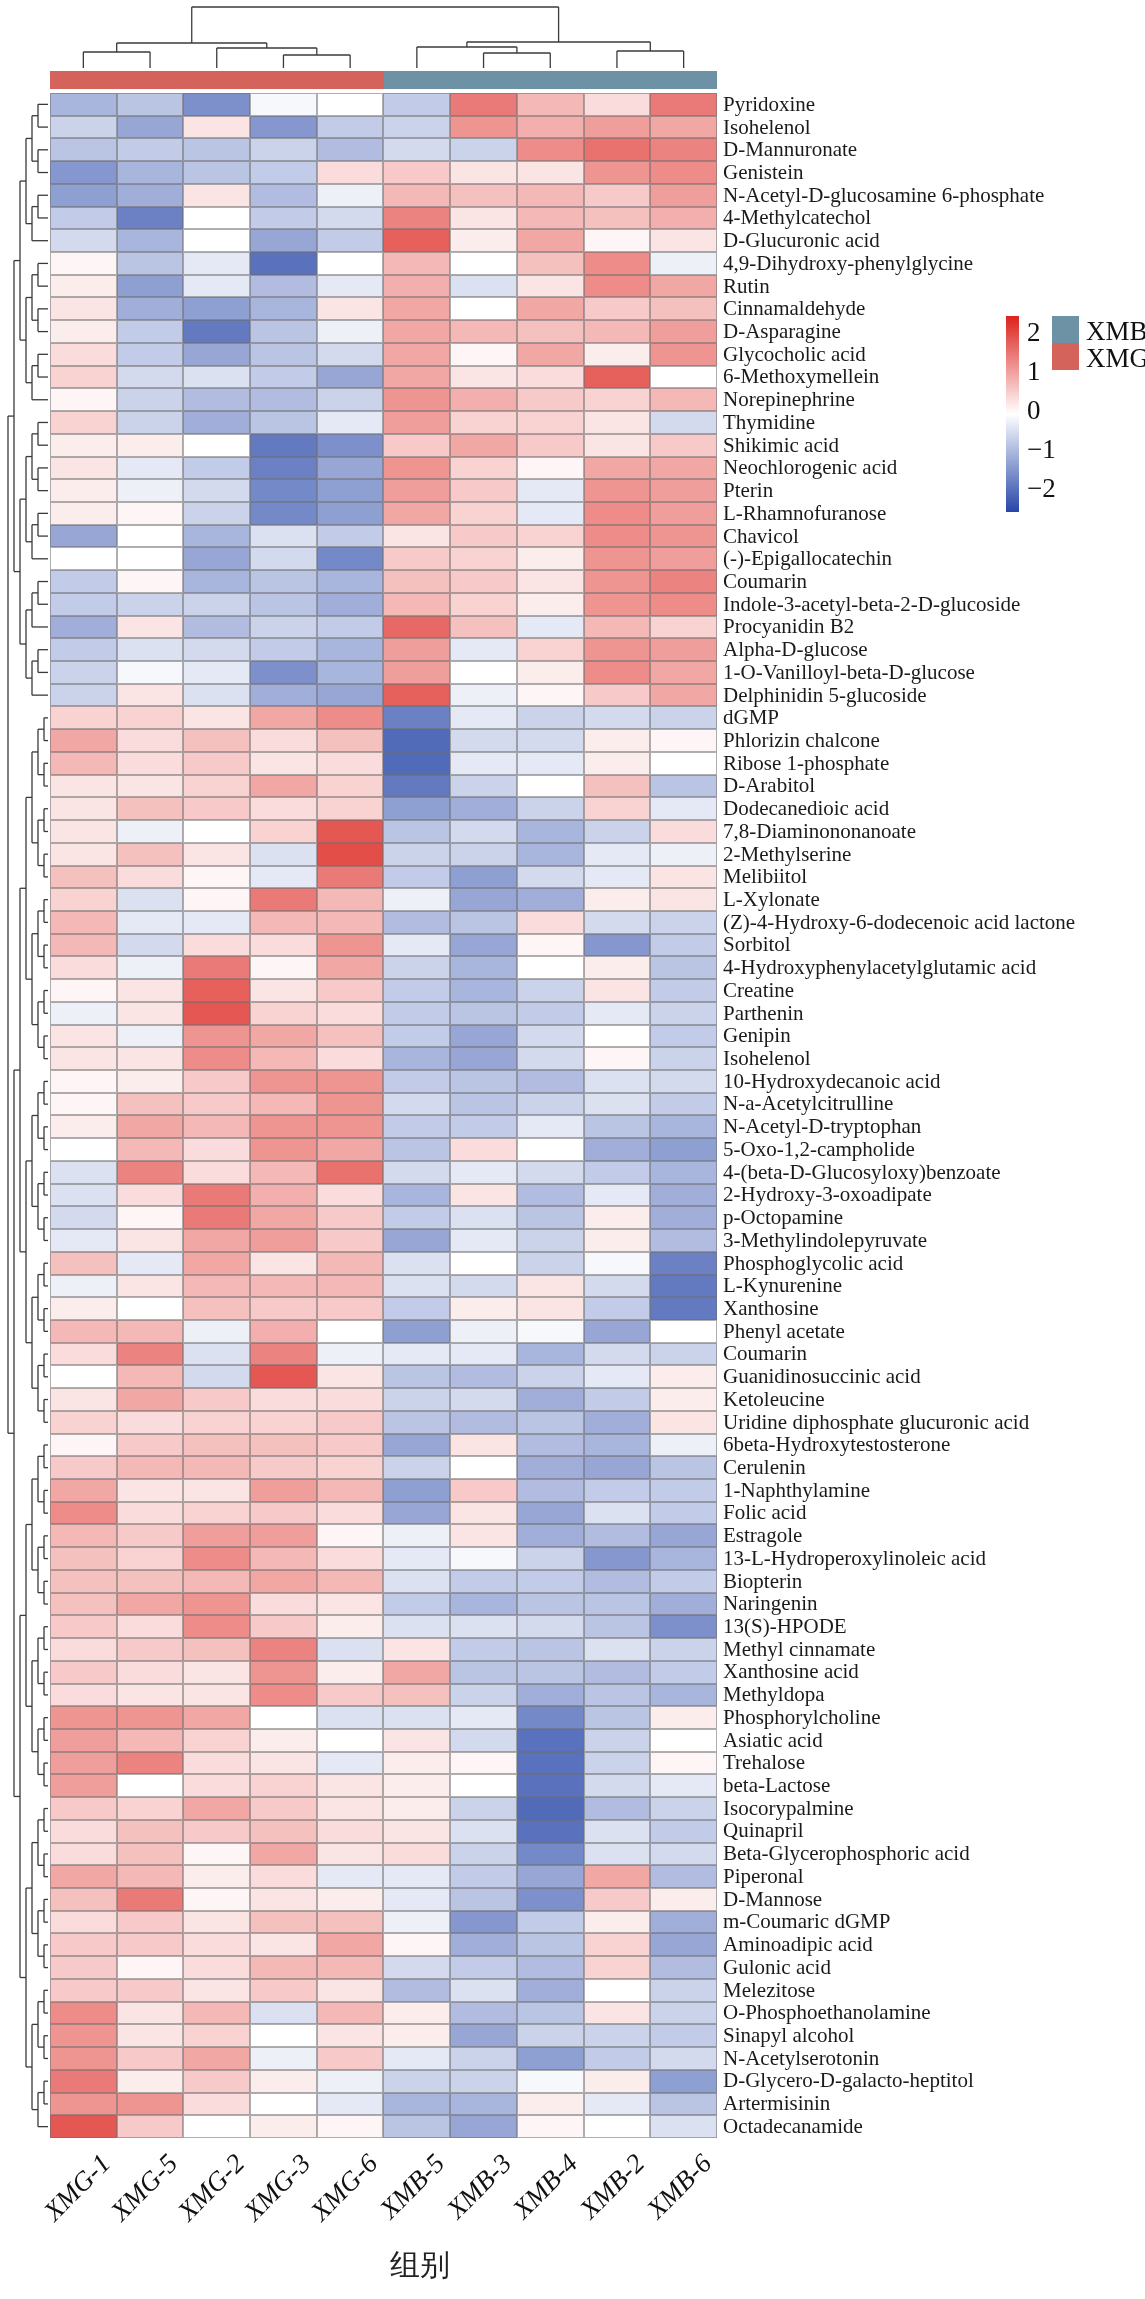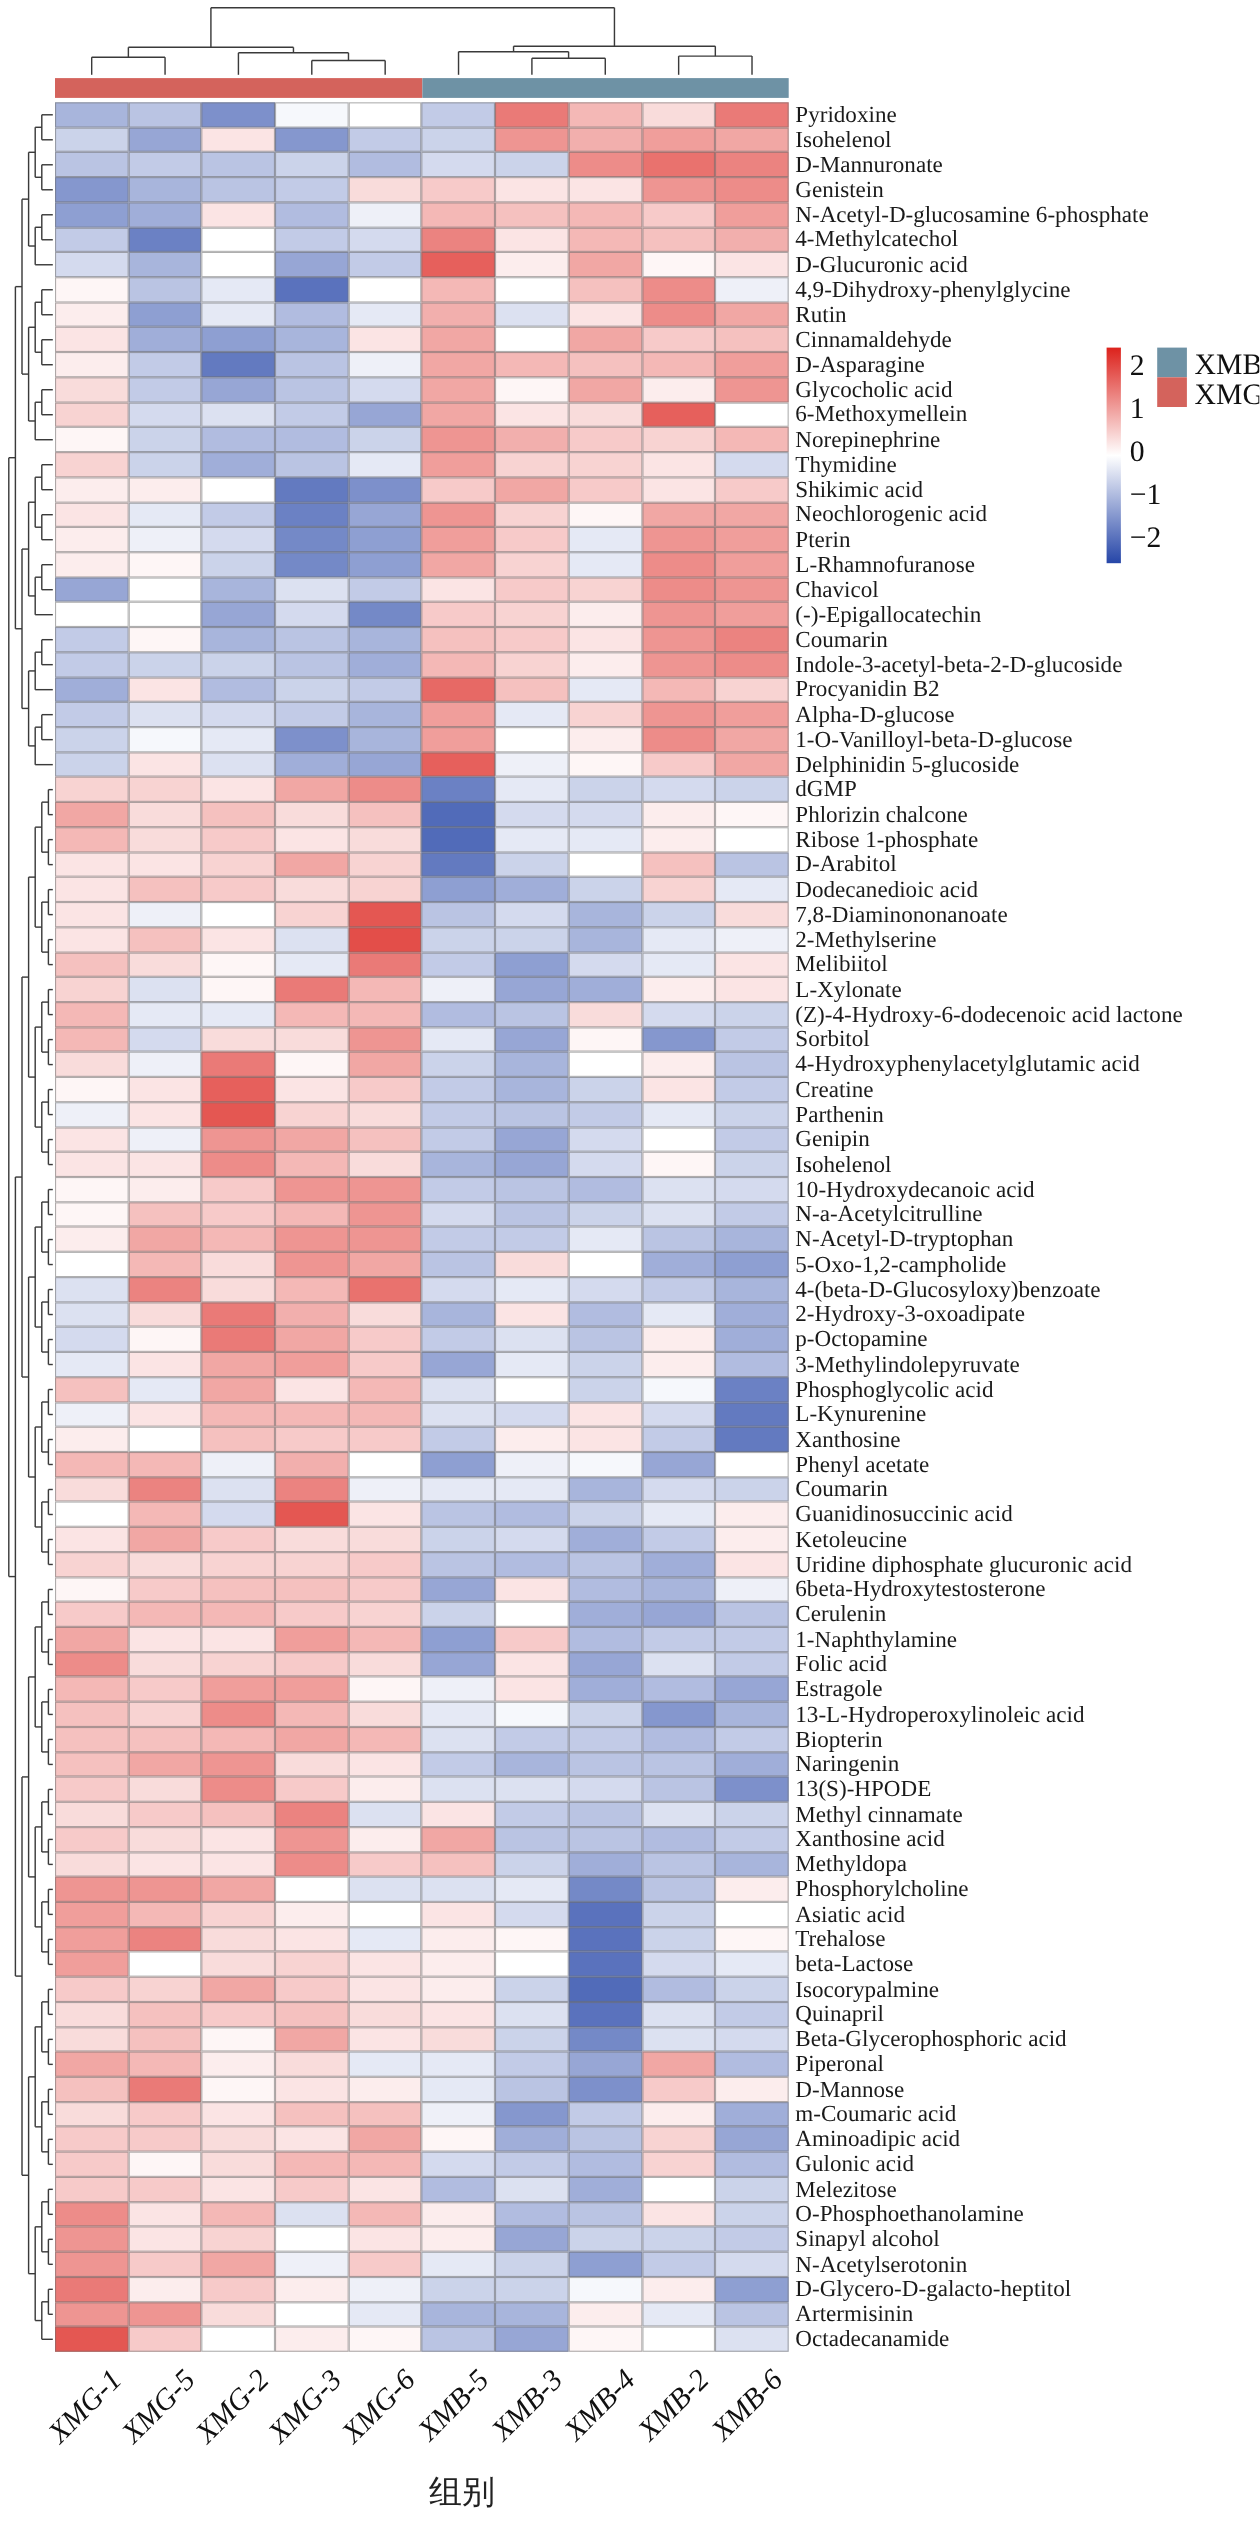--- a/index.html
+++ b/index.html
@@ -1342,21 +1342,21 @@
       <div class="row-label">Methyldopa</div>
       <div class="row-label">Phosphorylcholine</div>
       <div class="row-label">Asiatic acid</div>
       <div class="row-label">Trehalose</div>
       <div class="row-label">beta-Lactose</div>
       <div class="row-label">Isocorypalmine</div>
       <div class="row-label">Quinapril</div>
       <div class="row-label">Beta-Glycerophosphoric acid</div>
       <div class="row-label">Piperonal</div>
       <div class="row-label">D-Mannose</div>
-      <div class="row-label">m-Coumaric acid</div>
+      <div class="row-label">m-Coumaric dGMP</div>
       <div class="row-label">Aminoadipic acid</div>
       <div class="row-label">Gulonic acid</div>
       <div class="row-label">Melezitose</div>
       <div class="row-label">O-Phosphoethanolamine</div>
       <div class="row-label">Sinapyl alcohol</div>
       <div class="row-label">N-Acetylserotonin</div>
       <div class="row-label">D-Glycero-D-galacto-heptitol</div>
       <div class="row-label">Artermisinin</div>
       <div class="row-label">Octadecanamide</div>
     </div>

